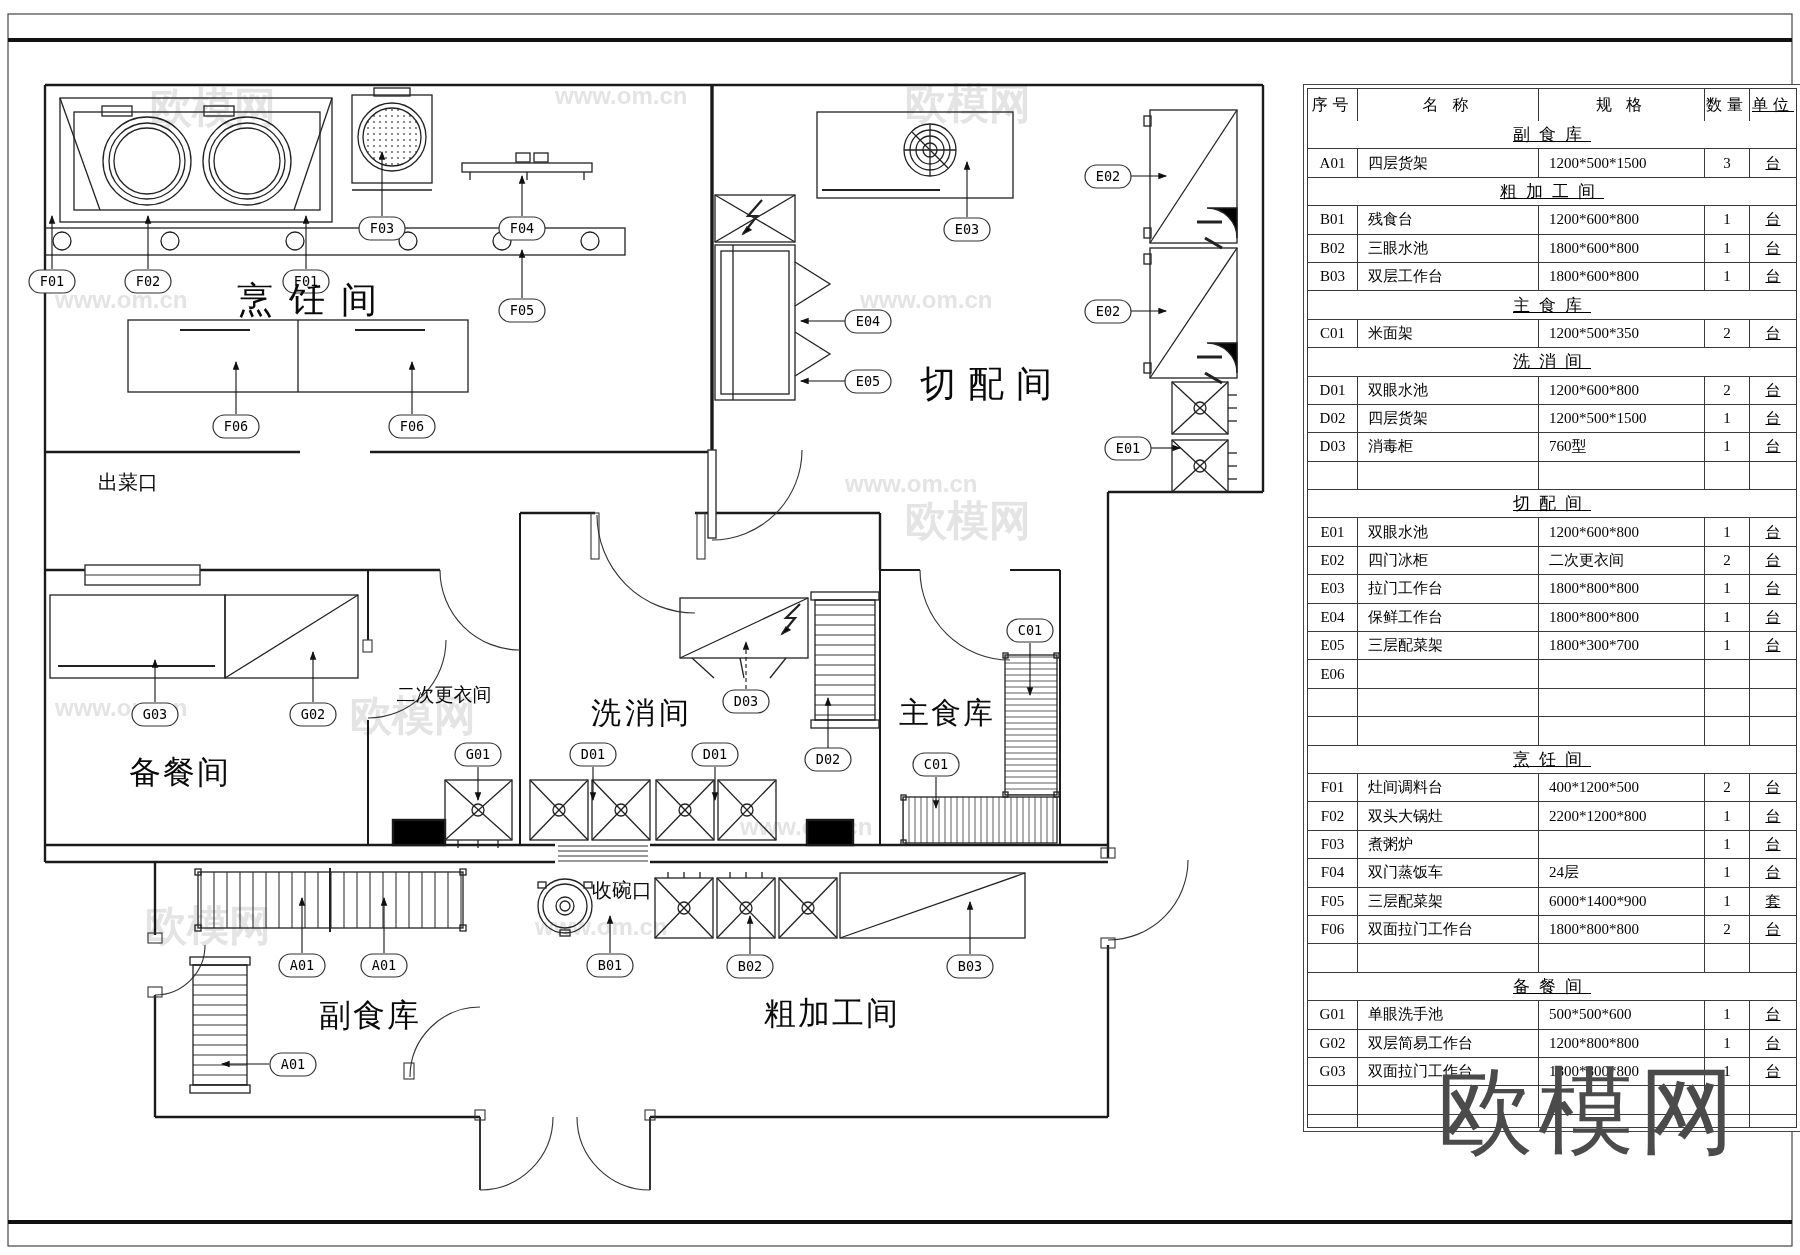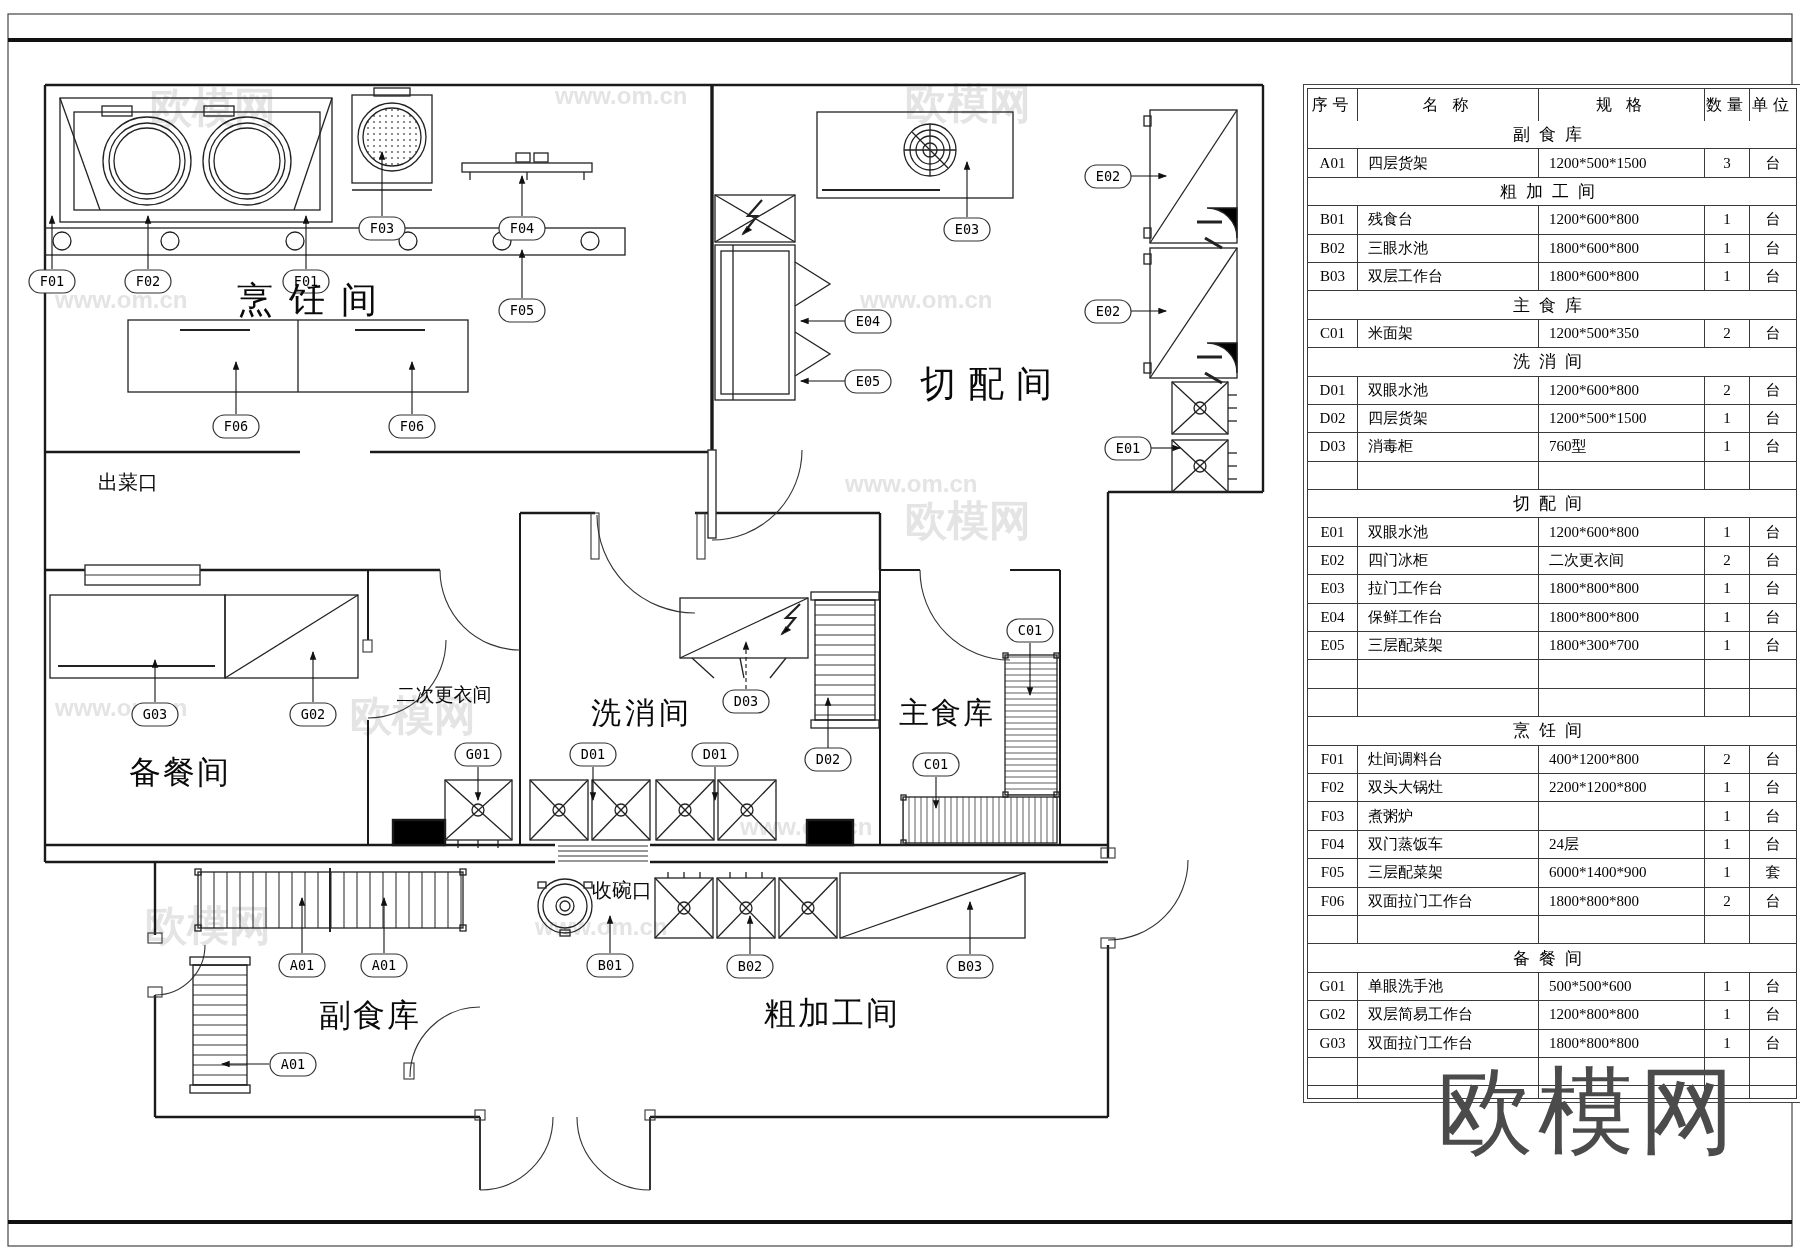--- a/index.html
+++ b/index.html
@@ -8,21 +8,21 @@
   #plan-svg{position:absolute;left:0;top:0;}
 
   
   .sched-wrap{position:absolute;left:1303px;top:84px;width:490px;border:1px solid #444;
               padding:3px;background:#fff;}
   .sched{border:1px solid #3a3a3a;font-family:"Liberation Serif", serif;}
   .tr{display:grid;grid-template-columns:50px 181px 166px 45px 1fr;min-height:27.4px;align-items:stretch;}
   .tr + .tr{border-top:1px solid #3a3a3a;}
   .td{display:flex;align-items:center;justify-content:center;border-right:1px solid #3a3a3a;
       font-size:15px;line-height:1;padding:2px 0;}
-  .td:last-child{border-right:none;}
+  .td:last-child{border-right:none;text-decoration:underline;}
   .td.c1,.td.c2{justify-content:flex-start;padding-left:10px;}
   .tr.thead{min-height:32px;}
   .tr.thead .td{font-size:16px;letter-spacing:5px;}
   .tr.section .td{border-right:none;font-size:17px;letter-spacing:9px;justify-content:center;}
   .tr.thin{min-height:12px;}
 
   
   .wm-big{position:absolute;left:1437px;top:1048px;font-size:96px;color:#4b4b4b;
           letter-spacing:5px;font-weight:500;z-index:5;font-family:"Liberation Sans",sans-serif;}
 </style>
@@ -667,41 +667,48 @@
           <span class="td c3">1</span>
           <span class="td c4">台</span>
         </div>
         <div class="tr item">
           <span class="td c0">E05</span>
           <span class="td c1">三层配菜架</span>
           <span class="td c2">1800*300*700</span>
           <span class="td c3">1</span>
           <span class="td c4">台</span>
         </div>
+        <div class="tr item">
+          <span class="td c0">E06</span>
+          <span class="td c1"></span>
+          <span class="td c2"></span>
+          <span class="td c3"></span>
+          <span class="td c4"></span>
+        </div>
         <div class="tr empty">
           <span class="td c0"></span>
           <span class="td c1"></span>
           <span class="td c2"></span>
           <span class="td c3"></span>
           <span class="td c4"></span>
         </div>
         <div class="tr empty">
           <span class="td c0"></span>
           <span class="td c1"></span>
           <span class="td c2"></span>
           <span class="td c3"></span>
           <span class="td c4"></span>
         </div>
         <div class="tr section">
           <span class="td" style="grid-column: 1 / -1;">烹饪间</span>
         </div>
         <div class="tr item">
           <span class="td c0">F01</span>
           <span class="td c1">灶间调料台</span>
-          <span class="td c2">400*1200*800</span>
+          <span class="td c2">400*1200*500</span>
           <span class="td c3">2</span>
           <span class="td c4">台</span>
         </div>
         <div class="tr item">
           <span class="td c0">F02</span>
           <span class="td c1">双头大锅灶</span>
           <span class="td c2">2200*1200*800</span>
           <span class="td c3">1</span>
           <span class="td c4">台</span>
         </div>

